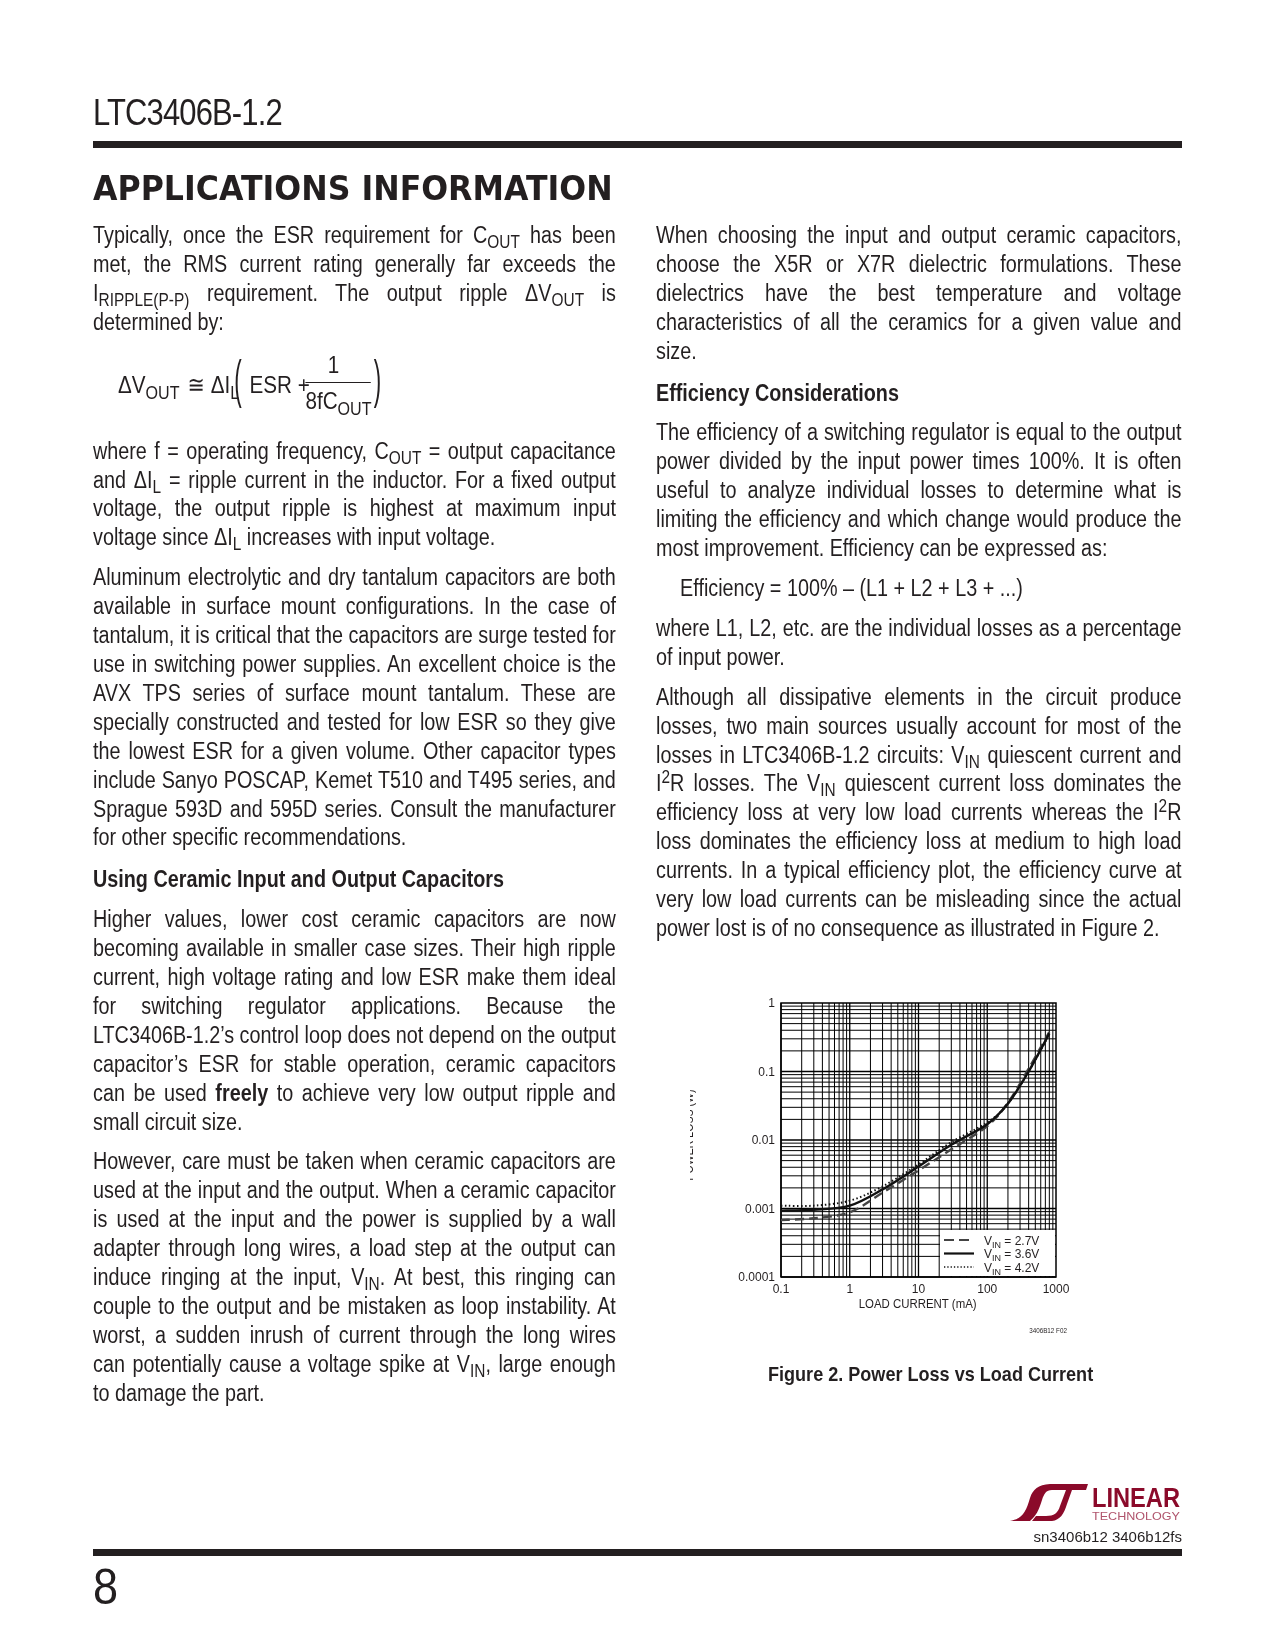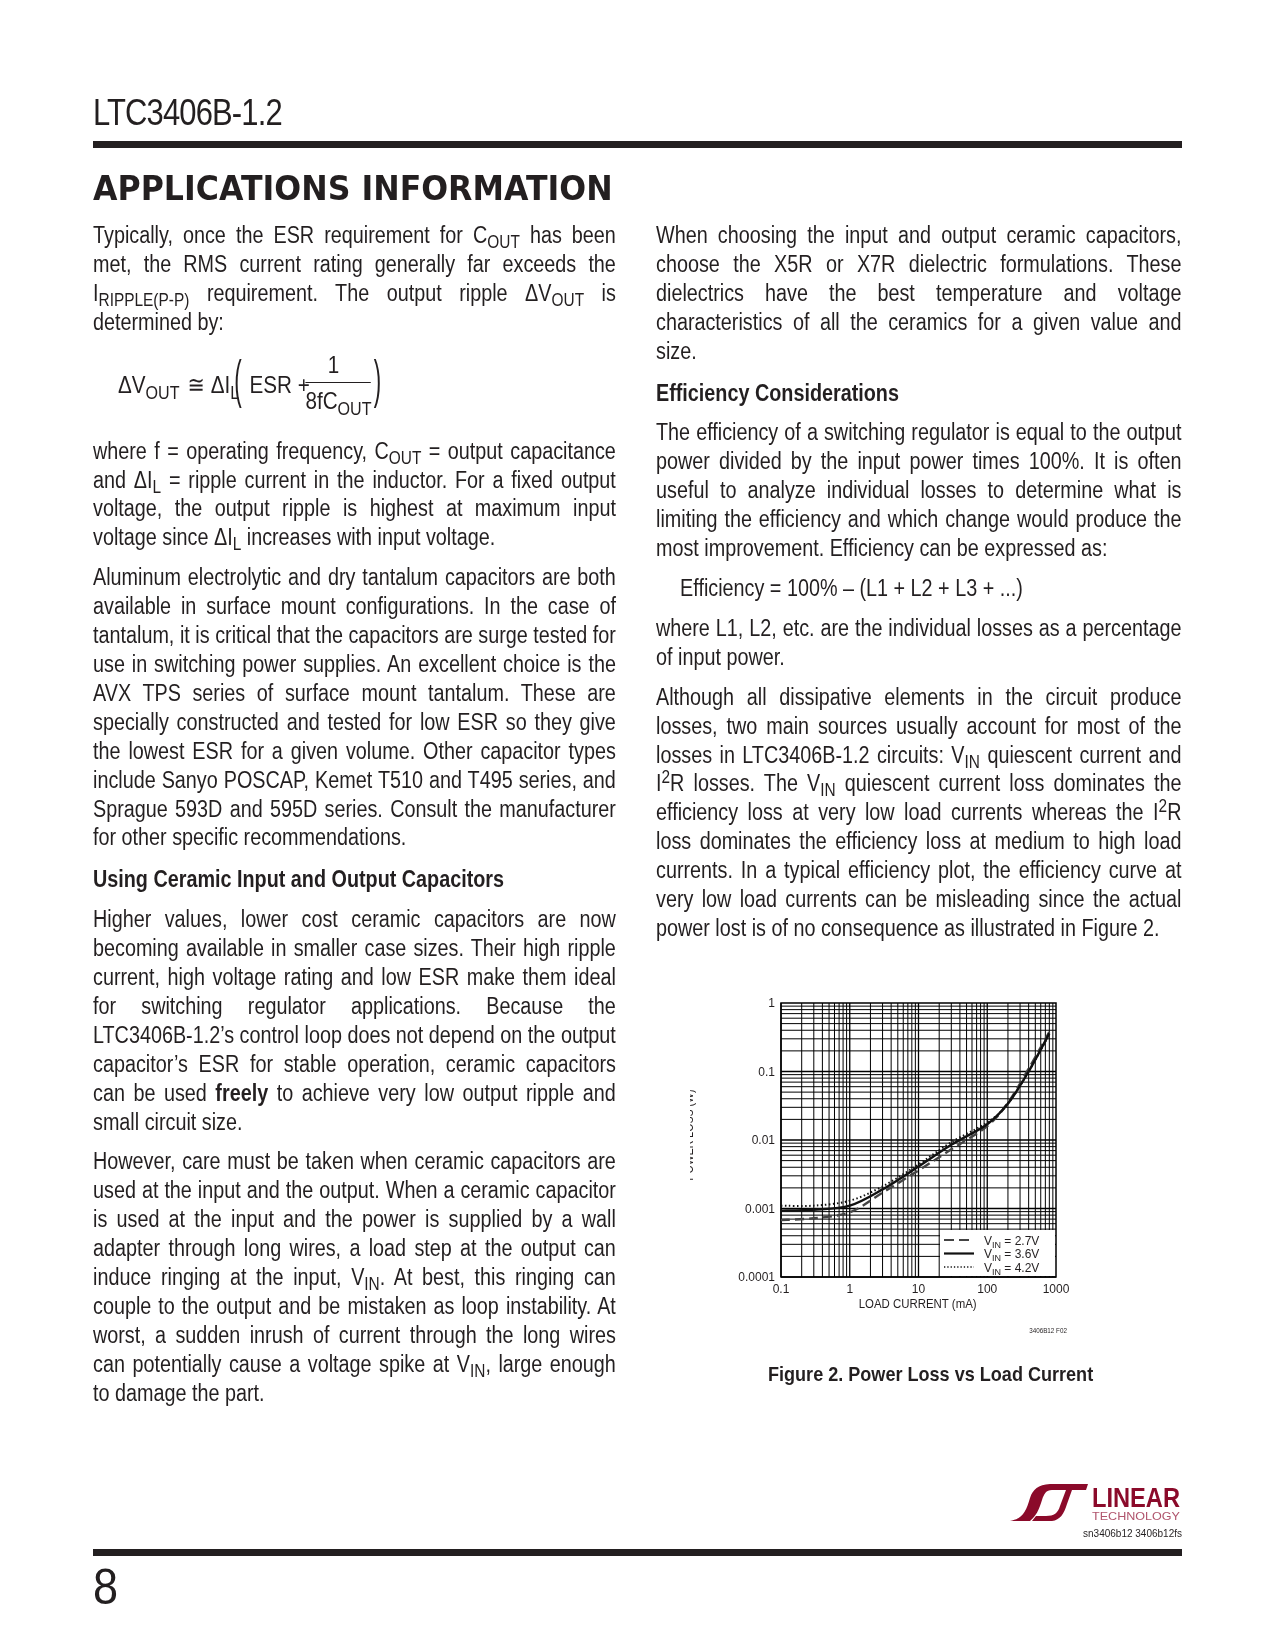--- a/index.html
+++ b/index.html
@@ -16,21 +16,21 @@
   .col h3 { margin: 13px 0 11px 0; font-size: 23px; font-weight: bold; line-height: 28.9px; }
   sub { font-size: 0.78em; vertical-align: -0.3em; line-height: 0; }
   sup { font-size: 0.78em; vertical-align: 0.45em; line-height: 0; }
   .eq { position: relative; height: 72px; margin: 14px 0 14px 0; font-size: 24px; }
   .eq span { position: absolute; white-space: nowrap; }
   .frac-line { position: absolute; height: 1.5px; background: #231f20; }
   .paren { position: absolute; font-size: 52px; font-weight: 100; line-height: 1; transform: scaleX(0.5); }
   .eq-indent { padding-left: 28px; text-align: left !important; }
   .chart-wrap { position: absolute; left: 690px; top: 985px; width: 420px; height: 350px; }
   .caption { position: absolute; left: 768px; top: 1362px; font-size: 21px; font-weight: bold; white-space: nowrap; transform: scaleX(0.86); transform-origin: left top; }
-  .footer-code { position: absolute; right: 93px; top: 1528px; font-size: 10px; white-space: nowrap; color: #231f20; }
+  .footer-code { position: absolute; right: 93px; top: 1528px; font-size: 15px; white-space: nowrap; color: #231f20; }
   .page-number { position: absolute; left: 93px; top: 1562px; font-size: 50px; font-weight: normal; line-height: 1; transform: scaleX(0.9); transform-origin: left top; }
   .logo { position: absolute; left: 1010px; top: 1482px; width: 172px; height: 42px; }
 </style>
 </head>
 <body>
 
 <div class="abs doc-title">LTC3406B-1.2</div>
 <div class="abs rule" style="left:93px; top:141px; width:1089px; height:7px;"></div>
 <div class="abs section-head">APPLICATIONS INFORMATION</div>
 

